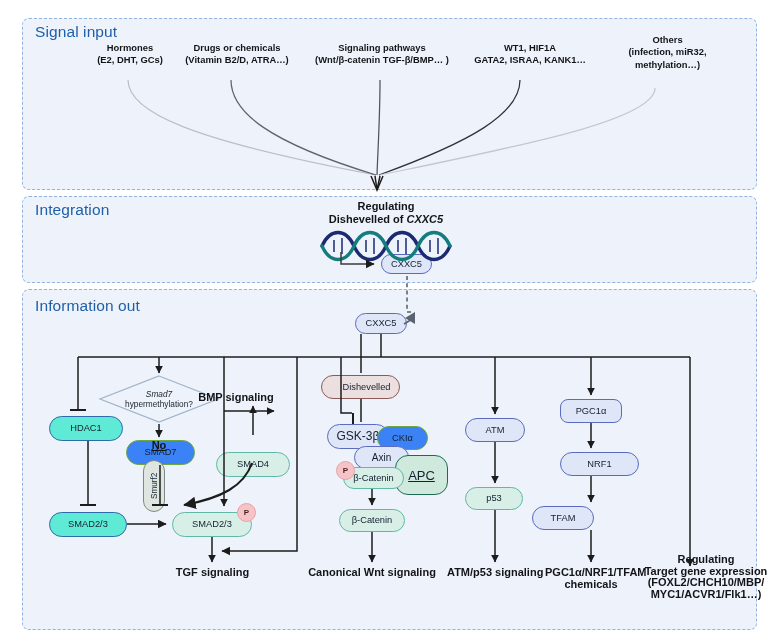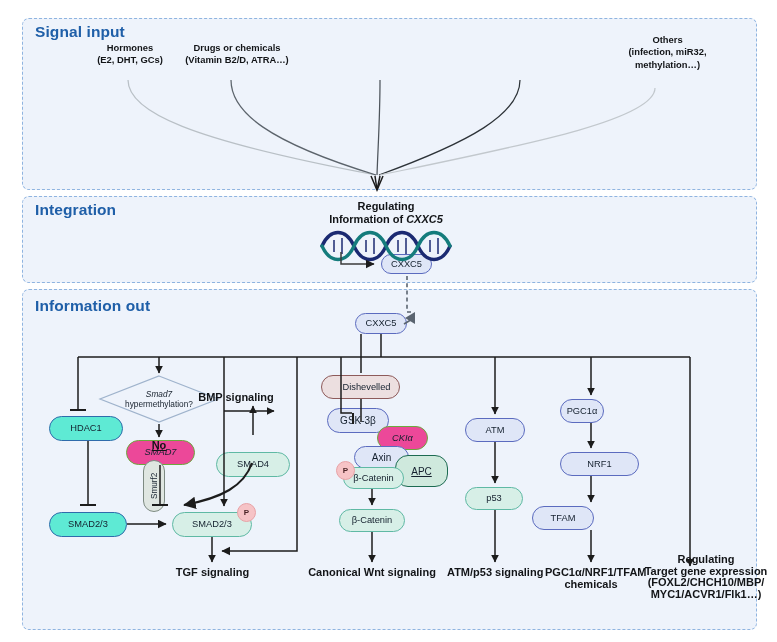--- a/index.html
+++ b/index.html
@@ -1,36 +1,36 @@
 <!DOCTYPE html>
 <html><head>
 <meta charset="utf-8">
 <style>
   html,body{margin:0;padding:0;background:#ffffff;}
   body{font-family:"Liberation Sans",sans-serif;}
   #page{position:relative;width:777px;height:642px;background:#ffffff;overflow:hidden;}
 
   
   .panel{position:absolute;background:#eef3fb;border:1.4px dashed #8fb4e0;border-radius:7px;}
-  .panel-title{position:absolute;font-size:15.5px;font-weight:700;color:#1f5fa8;letter-spacing:.1px;white-space:nowrap;}
+  .panel-title{position:absolute;font-size:15.5px;font-weight:400;color:#1f5fa8;letter-spacing:.1px;white-space:nowrap;}
 
   
   .inp{position:absolute;text-align:center;font-size:9.4px;font-weight:bold;color:#121417;line-height:12.4px;white-space:nowrap;}
 
   
   .lbl{position:absolute;text-align:center;font-size:11px;font-weight:bold;color:#121417;line-height:11.6px;white-space:nowrap;}
   .lbl.ml{white-space:normal;}
 
   
   .node{position:absolute;box-sizing:border-box;display:flex;align-items:center;justify-content:center;
         border-radius:13px;font-size:9.3px;color:#14202e;text-align:center;line-height:11px;}
   .n-blue{background:#dfe6f7;border:1.3px solid #5b6bbf;}
   .n-lblue{background:#5eead4;border:1.4px solid #2f6bab;}
   .n-mint{background:#d7efe7;border:1.3px solid #5fb9a4;}
-  .n-green{background:#ec4899;border:1.4px solid #6da83e;font-style:italic;}
+  .n-green{background:#3b82f6;border:1.4px solid #6da83e;}
   .n-dgreen{background:#cfe9dd;border:1.4px solid #1d6b52;}
   .n-brown{background:#ecdfe0;border:1.4px solid #8d5a5a;padding-left:12px;}
   .n-grey{background:#dfe6e1;border:1.3px solid #7d8a82;}
 
   .phos{position:absolute;width:17px;height:17px;border-radius:50%;background:#f6c3c6;border:1.2px solid #e8a2a6;
         display:flex;align-items:center;justify-content:center;font-size:8px;color:#4a2326;font-weight:600;}
 
   .vert{writing-mode:vertical-rl;transform:rotate(180deg);}
 
   
@@ -55,30 +55,38 @@
   <div class="panel-title" style="left:35px;top:297px;">Information out</div>
 
   <div class="inp" style="left:75px;top:42px;width:110px;">
     <div>Hormones</div>
     <div>(E2, DHT, GCs)</div>
   </div>
   <div class="inp" style="left:172px;top:42px;width:130px;">
     <div>Drugs or chemicals</div>
     <div>(Vitamin B2/D, ATRA…)</div>
   </div>
+  <div class="inp" style="left:311px;top:42px;width:142px;">
+    <div>Signaling pathways</div>
+    <div>(Wnt/β-catenin TGF-β/BMP… )</div>
+  </div>
+  <div class="inp" style="left:460px;top:42px;width:140px;">
+    <div>WT1, HIF1A</div>
+    <div>GATA2, ISRAA, KANK1…</div>
+  </div>
   <div class="inp" style="left:605px;top:34px;width:125px;">
     <div>Others</div>
     <div>(infection, miR32,</div>
     <div>methylation…)</div>
   </div>
 
   <div class="lbl" style="left:311px;top:200px;width:150px;line-height:12.5px;">
     <div>Regulating</div>
     <div>
-      <span>Information of </span><span style="font-style:italic;">CXXC5</span>
+      <span>Dishevelled of </span><span style="font-style:italic;">CXXC5</span>
     </div>
   </div>
 
   <div class="node n-blue" style="left:381px;top:254px;width:51px;height:20px;">CXXC5</div>
 
   <div class="node n-blue" style="left:355px;top:313px;width:52px;height:21px;">CXXC5</div>
 
   <div class="node n-lblue" style="left:49px;top:416px;width:74px;height:25px;">HDAC1</div>
   <div class="node n-green" style="left:126px;top:440px;width:69px;height:25px;">SMAD7</div>
   <div class="node n-grey vert" style="left:143px;top:460px;width:22px;height:52px;border-radius:11px;font-size:8.2px;">Smurf2</div>
@@ -92,32 +100,32 @@
       <polygon points="61,2 120,25 61,48 2,25" fill="#eef3fb" stroke="#9fb3cc" stroke-width="1.2"></polygon>
     </svg>
     <div class="dtext">
       <div class="it">Smad7</div>
       <div>hypermethylation?</div>
     </div>
   </div>
   <div class="lbl" style="left:146px;top:440px;width:26px;text-decoration:underline;">No</div>
 
   <div class="node n-brown" style="left:321px;top:375px;width:79px;height:24px;">Dishevelled</div>
-  <div class="node n-blue" style="left:327px;top:408px;width:62px;height:25px;font-size:10px;">GSK-3β</div>
+  <div class="node n-blue" style="left:327px;top:424px;width:62px;height:25px;font-size:12px;">GSK-3β</div>
   <div class="node n-green" style="left:377px;top:426px;width:51px;height:24px;">CKIα</div>
   <div class="node n-blue" style="left:354px;top:446px;width:55px;height:23px;font-size:10px;">Axin</div>
-  <div class="node n-dgreen" style="left:395px;top:455px;width:53px;height:32px;font-size:10px;text-decoration:underline;">APC</div>
+  <div class="node n-dgreen" style="left:395px;top:455px;width:53px;height:40px;font-size:13px;text-decoration:underline;">APC</div>
   <div class="node n-mint" style="left:343px;top:467px;width:61px;height:22px;">β-Catenin</div>
   <div class="phos" style="left:336px;top:461px;">P</div>
   <div class="node n-mint" style="left:339px;top:509px;width:66px;height:23px;">β-Catenin</div>
 
   <div class="node n-blue" style="left:465px;top:418px;width:60px;height:24px;">ATM</div>
   <div class="node n-mint" style="left:465px;top:487px;width:58px;height:23px;">p53</div>
 
-  <div class="node n-blue" style="left:560px;top:399px;width:44px;height:24px;">PGC1α</div>
+  <div class="node n-blue" style="left:560px;top:399px;width:62px;height:24px;border-radius:8px;">PGC1α</div>
   <div class="node n-blue" style="left:560px;top:452px;width:79px;height:24px;">NRF1</div>
   <div class="node n-blue" style="left:532px;top:506px;width:62px;height:24px;">TFAM</div>
 
   <div class="lbl" style="left:191px;top:392px;width:90px;">BMP signaling</div>
   <div class="lbl" style="left:165px;top:567px;width:95px;">TGF signaling</div>
   <div class="lbl" style="left:307px;top:567px;width:130px;">Canonical Wnt signaling</div>
   <div class="lbl" style="left:447px;top:567px;width:96px;">ATM/p53 signaling</div>
   <div class="lbl ml" style="left:545px;top:567px;width:92px;">
     <span style="white-space:pre-line;">PGC1α/NRF1/TFAM
 chemicals</span>

